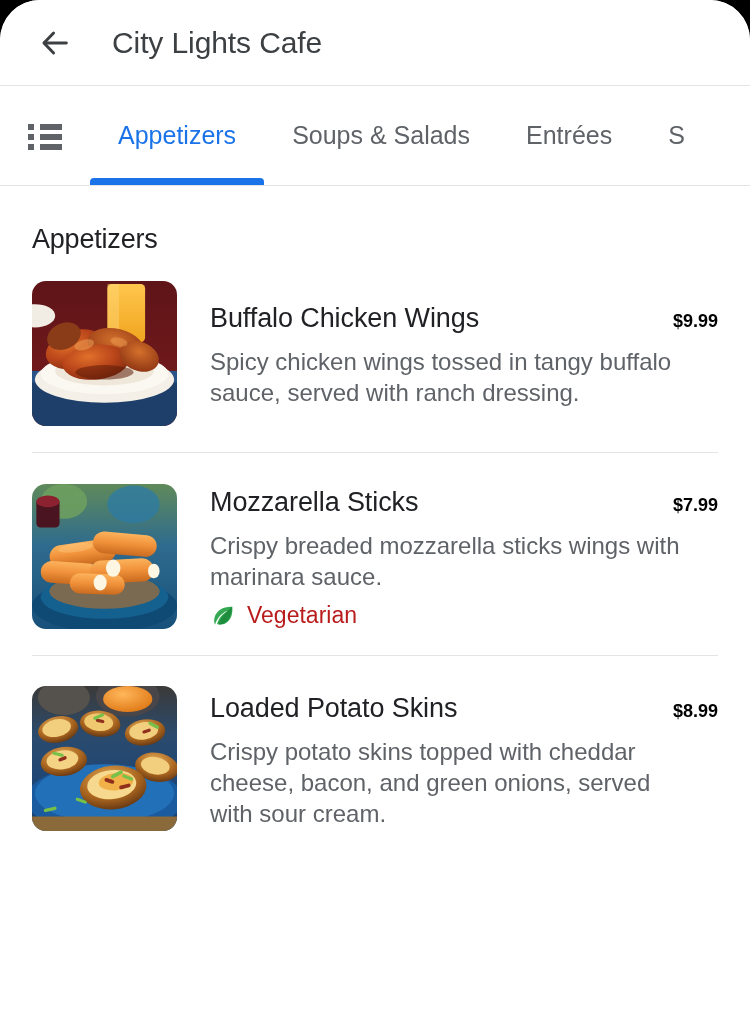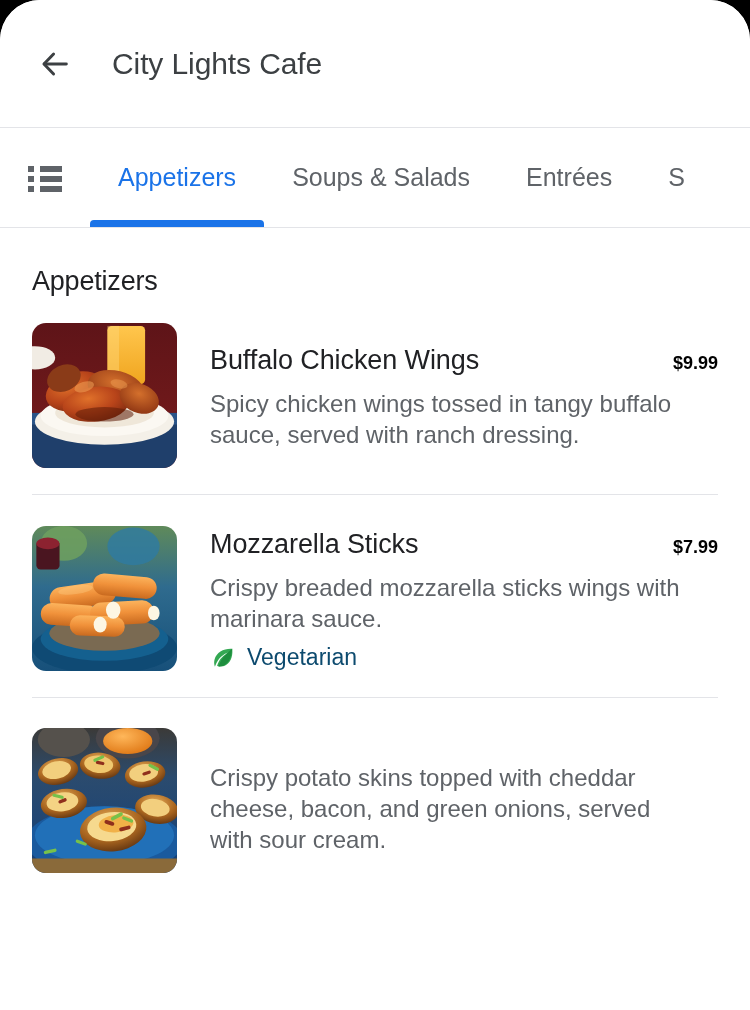--- a/index.html
+++ b/index.html
@@ -11,21 +11,21 @@
   }
   #app {
     position:absolute; inset:0;
     background:#fff;
     border-radius:40px 40px 0 0;
     overflow:hidden;
   }
 
   
   .header {
-    height:128px;
+    height:86px;
     display:flex; align-items:center;
     padding:0 0 0 32px;
     border-bottom:1px solid #e3e4e8;
     background:#fff;
   }
   .back-btn {
     width:46px; height:46px;
     display:flex; align-items:center; justify-content:center;
     flex:0 0 auto; cursor:pointer;
   }
@@ -122,21 +122,21 @@
   .tag-row {
     display:flex; align-items:center;
     margin-top:10px;
   }
   .leaf-icon {
     width:26px; height:26px;
     margin-right:11px;
     flex:0 0 auto;
   }
   .leaf-icon svg { display:block; }
-  .tag-label { font-size:23px; color:#0c4a6e; }
+  .tag-label { font-size:23px; color:#b91c1c; }
 
   .divider {
     height:1px; background:#e3e4e8;
     margin:26px 32px 0 32px;
   }
   .gap { height:30px; }
 </style>
 </head>
 <body>
 
@@ -356,18 +356,22 @@
             <rect x="62" y="62" width="8" height="2.2" rx="1.1" transform="rotate(22 66 63)"></rect>
             <rect x="14" y="46" width="8" height="2.2" rx="1.1" transform="rotate(14 18 47)"></rect>
             <rect x="42" y="20" width="8" height="2.2" rx="1.1" transform="rotate(-24 46 21)"></rect>
             <rect x="80" y="26" width="8" height="2.2" rx="1.1" transform="rotate(28 84 27)"></rect>
             <rect x="8" y="84" width="9" height="2.4" rx="1.2" transform="rotate(-12 12 85)"></rect>
             <rect x="30" y="78" width="8" height="2.2" rx="1.1" transform="rotate(20 34 79)"></rect>
           </g>
         </svg>
       </div>
       <div class="item-body">
+        <div class="item-top">
+          <div class="item-name">Loaded Potato Skins</div>
+          <div class="item-price">$8.99</div>
+        </div>
         <div class="item-desc">Crispy potato skins topped with cheddar cheese, bacon, and green onions, served with sour cream.</div>
       </div>
     </div>
 
   </div>
 </div>
 
 </body></html>

